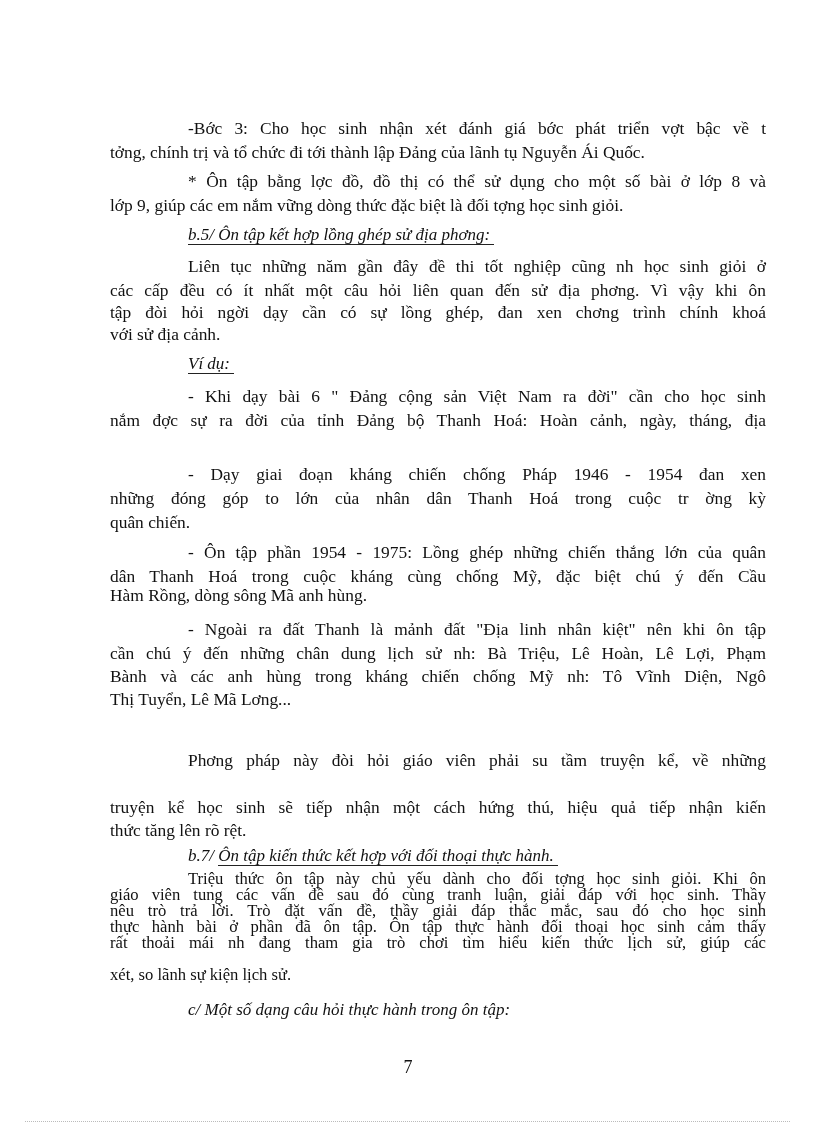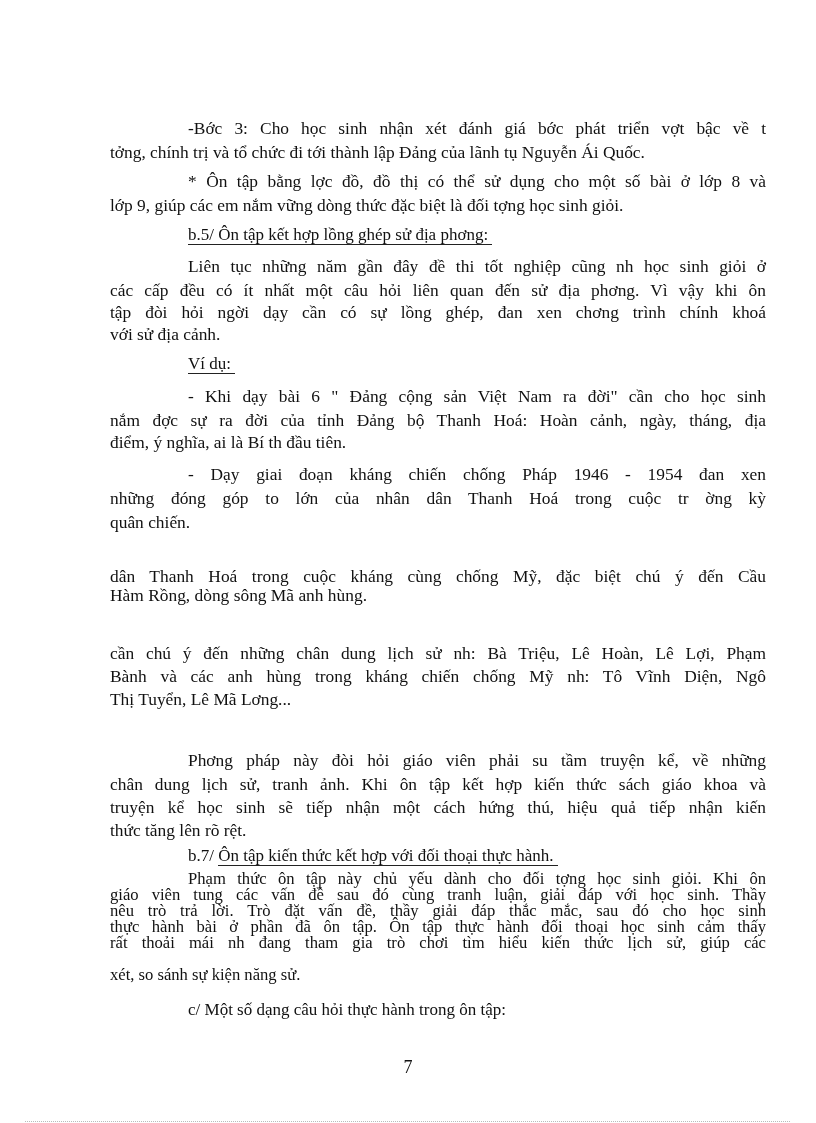--- a/index.html
+++ b/index.html
@@ -4,21 +4,21 @@
   <style>
     html, body { margin: 0; padding: 0; background: #ffffff; }
     body { width: 816px; height: 1123px; position: relative; overflow: hidden;
            font-family: "Liberation Serif", "DejaVu Serif", serif; color: #111; }
     .page { position: absolute; left: 0; top: 0; width: 672px; height: 1123px; }
     .ln { position: absolute; left: 110px; width: 656px; font-size: 17.4px; line-height: 22px;
           white-space: nowrap; text-align: justify; text-align-last: justify; }
     .ln.first { left: 188px; width: 578px; }
     .ln.last { text-align-last: left; }
     .ln.dense { font-size: 16.6px; line-height: 16.5px; }
-    .hd { position: absolute; left: 188px; font-size: 17px; line-height: 22px;
+    .hd { position: absolute; left: 188px; font-style: italic; font-size: 17px; line-height: 22px;
           white-space: nowrap; }
     .hd .ul { border-bottom: 1px solid #222; padding-bottom: 0; }
     .pagenum { position: absolute; left: 0; width: 816px; top: 1057px; text-align: center;
                font-size: 18px; }
     .dotline { position: absolute; left: 25px; width: 765px; top: 1121px; height: 0;
                border-top: 1px dotted #bbbbbb; }
   </style>
 </head>
 <body>
 
@@ -39,50 +39,50 @@
   <div class="ln" style="top:279px">các cấp đều có ít nhất một câu hỏi liên quan đến sử địa phơng.   Vì vậy khi ôn</div>
   <div class="ln" style="top:301px">tập đòi hỏi ngời   dạy cần có sự lồng ghép, đan xen chơng   trình chính khoá</div>
   <div class="ln last" style="top:323px">với sử địa cảnh.</div>
 
   <div class="hd" style="top:353px">
     <span class="ul"><span>Ví dụ:</span>&nbsp;</span>
   </div>
 
   <div class="ln first" style="top:385px">- Khi dạy bài 6 " Đảng cộng sản Việt Nam ra đời" cần cho học sinh</div>
   <div class="ln" style="top:409px">nắm đợc   sự ra đời của tỉnh Đảng bộ Thanh Hoá: Hoàn cảnh, ngày, tháng, địa</div>
-  <div class="ln last" style="top:431px">điểm, ý nghĩa, ai là Bí th   đầu tiên.</div>
 
   <div class="ln first" style="top:463px">- Dạy giai đoạn kháng chiến chống Pháp 1946 - 1954 đan xen</div>
   <div class="ln" style="top:487px">những đóng góp to lớn của nhân dân Thanh Hoá trong cuộc tr ờng kỳ</div>
   <div class="ln last" style="top:511px">quân chiến.</div>
 
+  <div class="ln first" style="top:541px">- Ôn tập phần 1954 - 1975: Lồng ghép những chiến thắng lớn của quân</div>
   <div class="ln" style="top:565px">dân Thanh Hoá trong cuộc kháng cùng chống Mỹ, đặc biệt chú ý đến Cầu</div>
   <div class="ln last" style="top:584px">Hàm Rồng, dòng sông Mã anh hùng.</div>
 
+  <div class="ln first" style="top:618px">- Ngoài ra đất Thanh là mảnh đất "Địa linh nhân kiệt" nên khi ôn tập</div>
   <div class="ln" style="top:642px">cần chú ý đến những chân dung lịch sử nh:   Bà Triệu, Lê Hoàn, Lê Lợi, Phạm</div>
   <div class="ln" style="top:665px">Bành và các anh hùng trong kháng chiến chống Mỹ nh:   Tô Vĩnh Diện, Ngô</div>
   <div class="ln last" style="top:688px">Thị Tuyển, Lê Mã Lơng...</div>
 
 
   <div class="ln first" style="top:749px">Phơng   pháp này đòi hỏi giáo viên phải su   tầm truyện kể, về những</div>
-  <div class="ln" style="top:773px">chân dung lịch sử, tranh ảnh. Khi ôn tập kết hợp  kiến thức sách giáo khoa và</div>
   <div class="ln" style="top:796px">truyện kể học sinh sẽ tiếp nhận một cách hứng thú, hiệu quả tiếp nhận kiến</div>
   <div class="ln last" style="top:819px">thức tăng lên rõ rệt.</div>
 
   <div class="hd" style="top:845px">
     <span>b.7/</span>
     <span class="ul"><span>Ôn tập kiến thức kết hợp với đối thoại thực hành.</span>&nbsp;</span>
   </div>
 
-  <div class="ln first dense" style="top:871px">Phạm thức ôn tập này chủ yếu dành cho đối tợng   học sinh giỏi. Khi ôn</div>
+  <div class="ln first dense" style="top:871px">Triệu thức ôn tập này chủ yếu dành cho đối tợng   học sinh giỏi. Khi ôn</div>
   <div class="ln dense" style="top:887px">giáo viên tung các vấn đề sau đó cùng tranh luận, giải đáp với học sinh. Thầy</div>
   <div class="ln dense" style="top:903px">nêu trò trả lời. Trò đặt vấn đề, thầy giải đáp thắc mắc, sau đó cho học sinh</div>
   <div class="ln dense" style="top:919px">thực hành bài ở phần đã ôn tập. Ôn tập thực hành đối thoại học sinh cảm thấy</div>
   <div class="ln dense" style="top:935px">rất thoải mái nh   đang tham gia trò chơi tìm hiểu kiến thức lịch sử, giúp các</div>
-  <div class="ln dense last" style="top:967px">xét, so sánh sự kiện năng sử.</div>
+  <div class="ln dense last" style="top:967px">xét, so lãnh sự kiện lịch sử.</div>
 
   <div class="hd" style="top:999px">
     <span>c/ Một số dạng câu hỏi thực hành trong ôn tập:</span>
   </div>
 
   <div class="pagenum">7</div>
 
   <div class="dotline"></div>
 </div>
 

